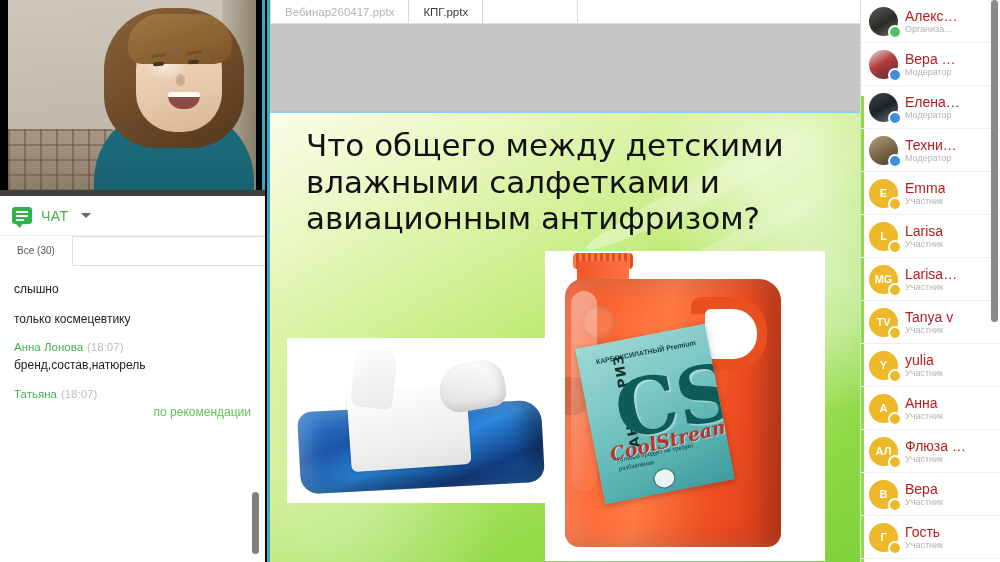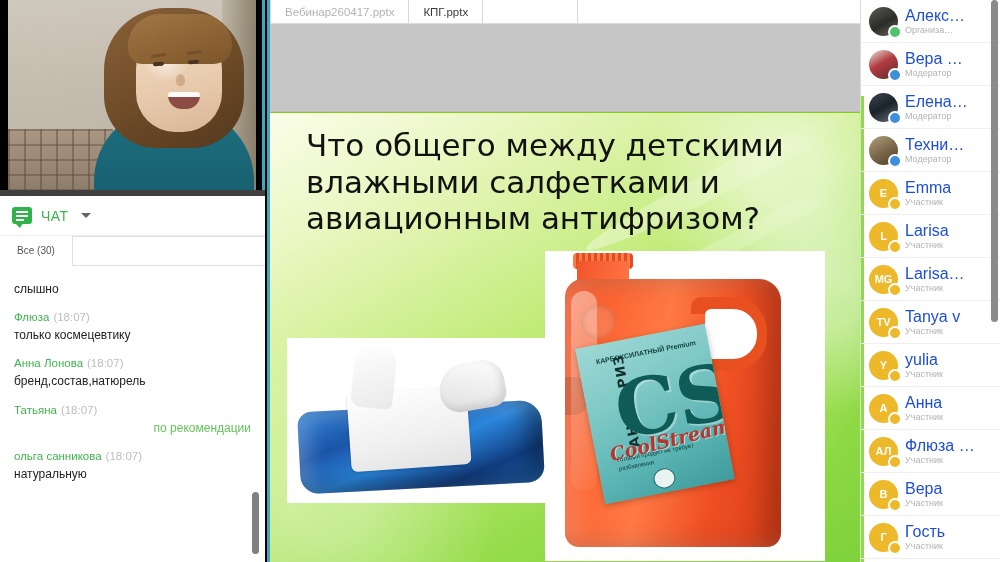--- a/index.html
+++ b/index.html
@@ -134,21 +134,21 @@
 
   
   #col-divider {
     position: absolute; left: 265px; top: 0; width: 5px; height: 562px;
     background: linear-gradient(90deg,#000 0 2px, #3fa8bf 2px 5px);
   }
 
   
   #center {
     position: absolute; left: 270px; top: 0; width: 590px; height: 562px;
-    background: #84cc16;
+    background: #7dd3fc;
   }
   #doc-tabs {
     height: 24px; background: #fff; display: flex; align-items: stretch;
     border-bottom: 1px solid #dcdcdc;
   }
   .doc-tab {
     display: flex; align-items: center; padding: 0 14px; font-size: 11.5px;
     background: #fff; border-right: 1px solid #d8d8d8;
   }
   .doc-tab.inactive { color: #b3b3b3; border-left: 1px solid #d8d8d8; }
@@ -319,21 +319,21 @@
   .badge {
     position: absolute; right: -4px; bottom: -3px; width: 14px; height: 14px;
     border-radius: 50%; border: 2px solid #fff;
     display: flex; align-items: center; justify-content: center;
     font-size: 7px; color: #fff; font-weight: bold;
   }
   .badge.organizer { background: #4fc36a; }
   .badge.moderator { background: #3b8fdd; }
   .badge.member    { background: #edb829; }
   .p-text { overflow: hidden; line-height: 1.15; }
-  .p-name { font-size: 16px; color: #1d4ed8; white-space: nowrap; overflow: hidden; }
+  .p-name { font-size: 14px; color: #b91c1c; white-space: nowrap; overflow: hidden; }
   .p-role { font-size: 9px; color: #b2b2b2; white-space: nowrap; overflow: hidden; }
   #right-scrollbar {
     position: absolute; right: 2px; top: 0; width: 7px; height: 322px;
     background: #8a8a8a; border-radius: 4px;
   }
 </style>
 </head>
 <body>
 
 <div id="app">
@@ -372,43 +372,34 @@
       <div id="chat-tabs">
         <div class="chat-tab active">Все (30)</div>
         <div class="chat-tab rest"></div>
       </div>
 
       <div id="chat-body">
         <div class="msg">
           <div class="msg-text">слышно</div>
         </div>
         <div class="msg">
-          <div class="msg-meta">
-            <span class="msg-author">Флюза</span><span class="msg-time">(18:07)</span>
-          </div>
           <div class="msg-text">только космецевтику</div>
         </div>
         <div class="msg">
           <div class="msg-meta">
             <span class="msg-author">Анна Лонова</span><span class="msg-time">(18:07)</span>
           </div>
           <div class="msg-text">бренд,состав,натюрель</div>
         </div>
         <div class="msg">
           <div class="msg-meta">
             <span class="msg-author">Татьяна</span><span class="msg-time">(18:07)</span>
           </div>
           <div class="msg-text green">по рекомендации</div>
         </div>
-        <div class="msg">
-          <div class="msg-meta">
-            <span class="msg-author">ольга санникова</span><span class="msg-time">(18:07)</span>
-          </div>
-          <div class="msg-text">натуральную</div>
-        </div>
       </div>
 
       <div id="chat-scrollbar"></div>
     </div>
   </div>
 
   <div id="col-divider"></div>
 
   <div id="center">
 

